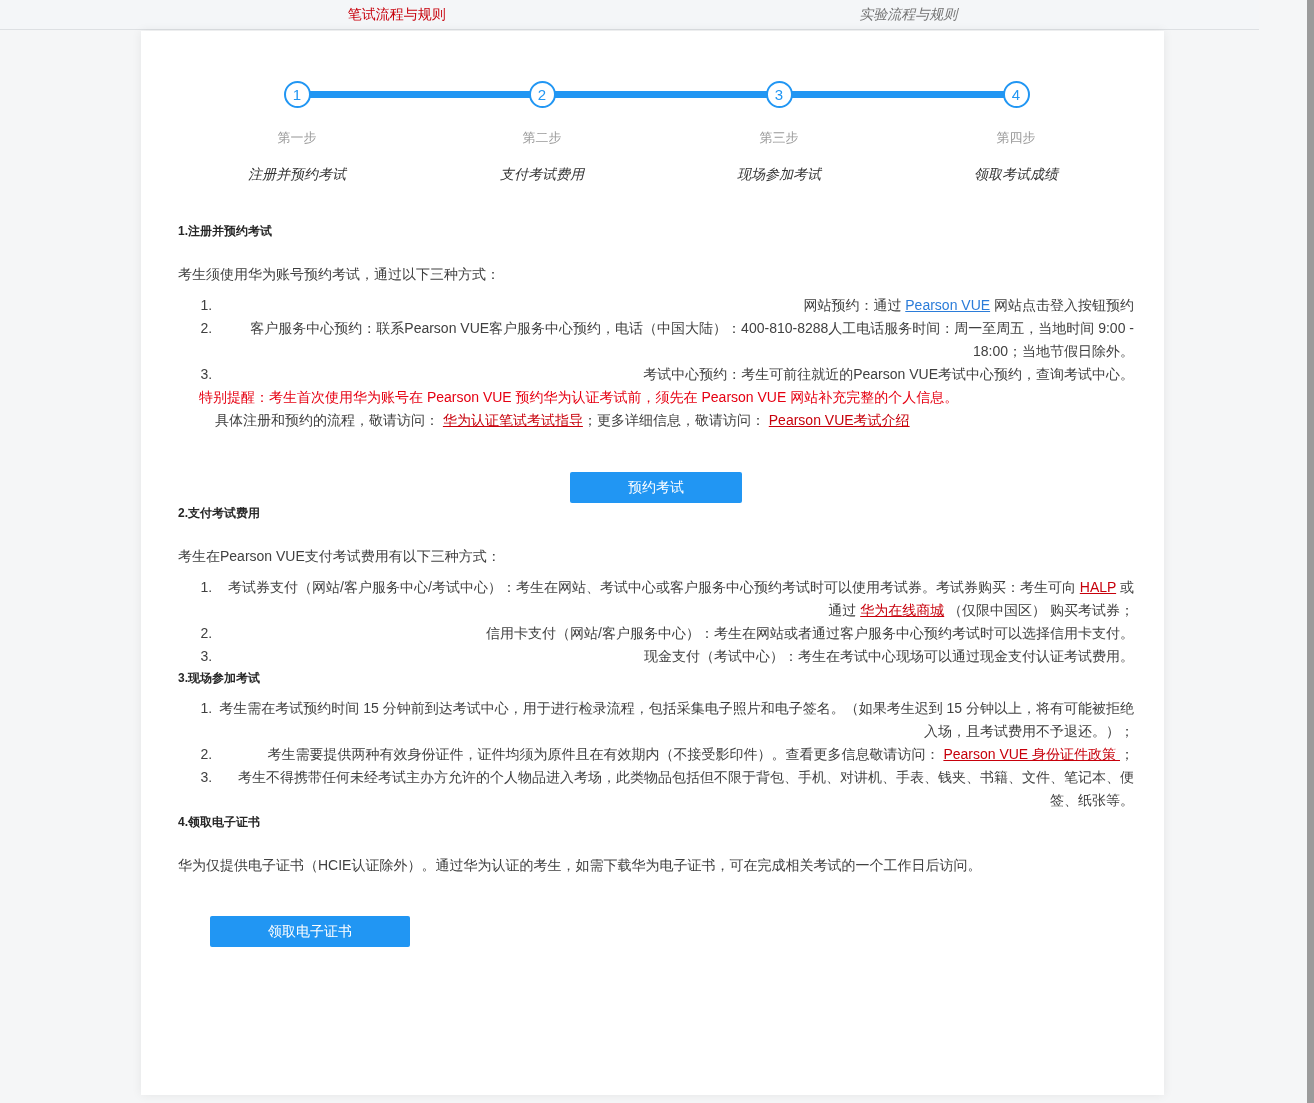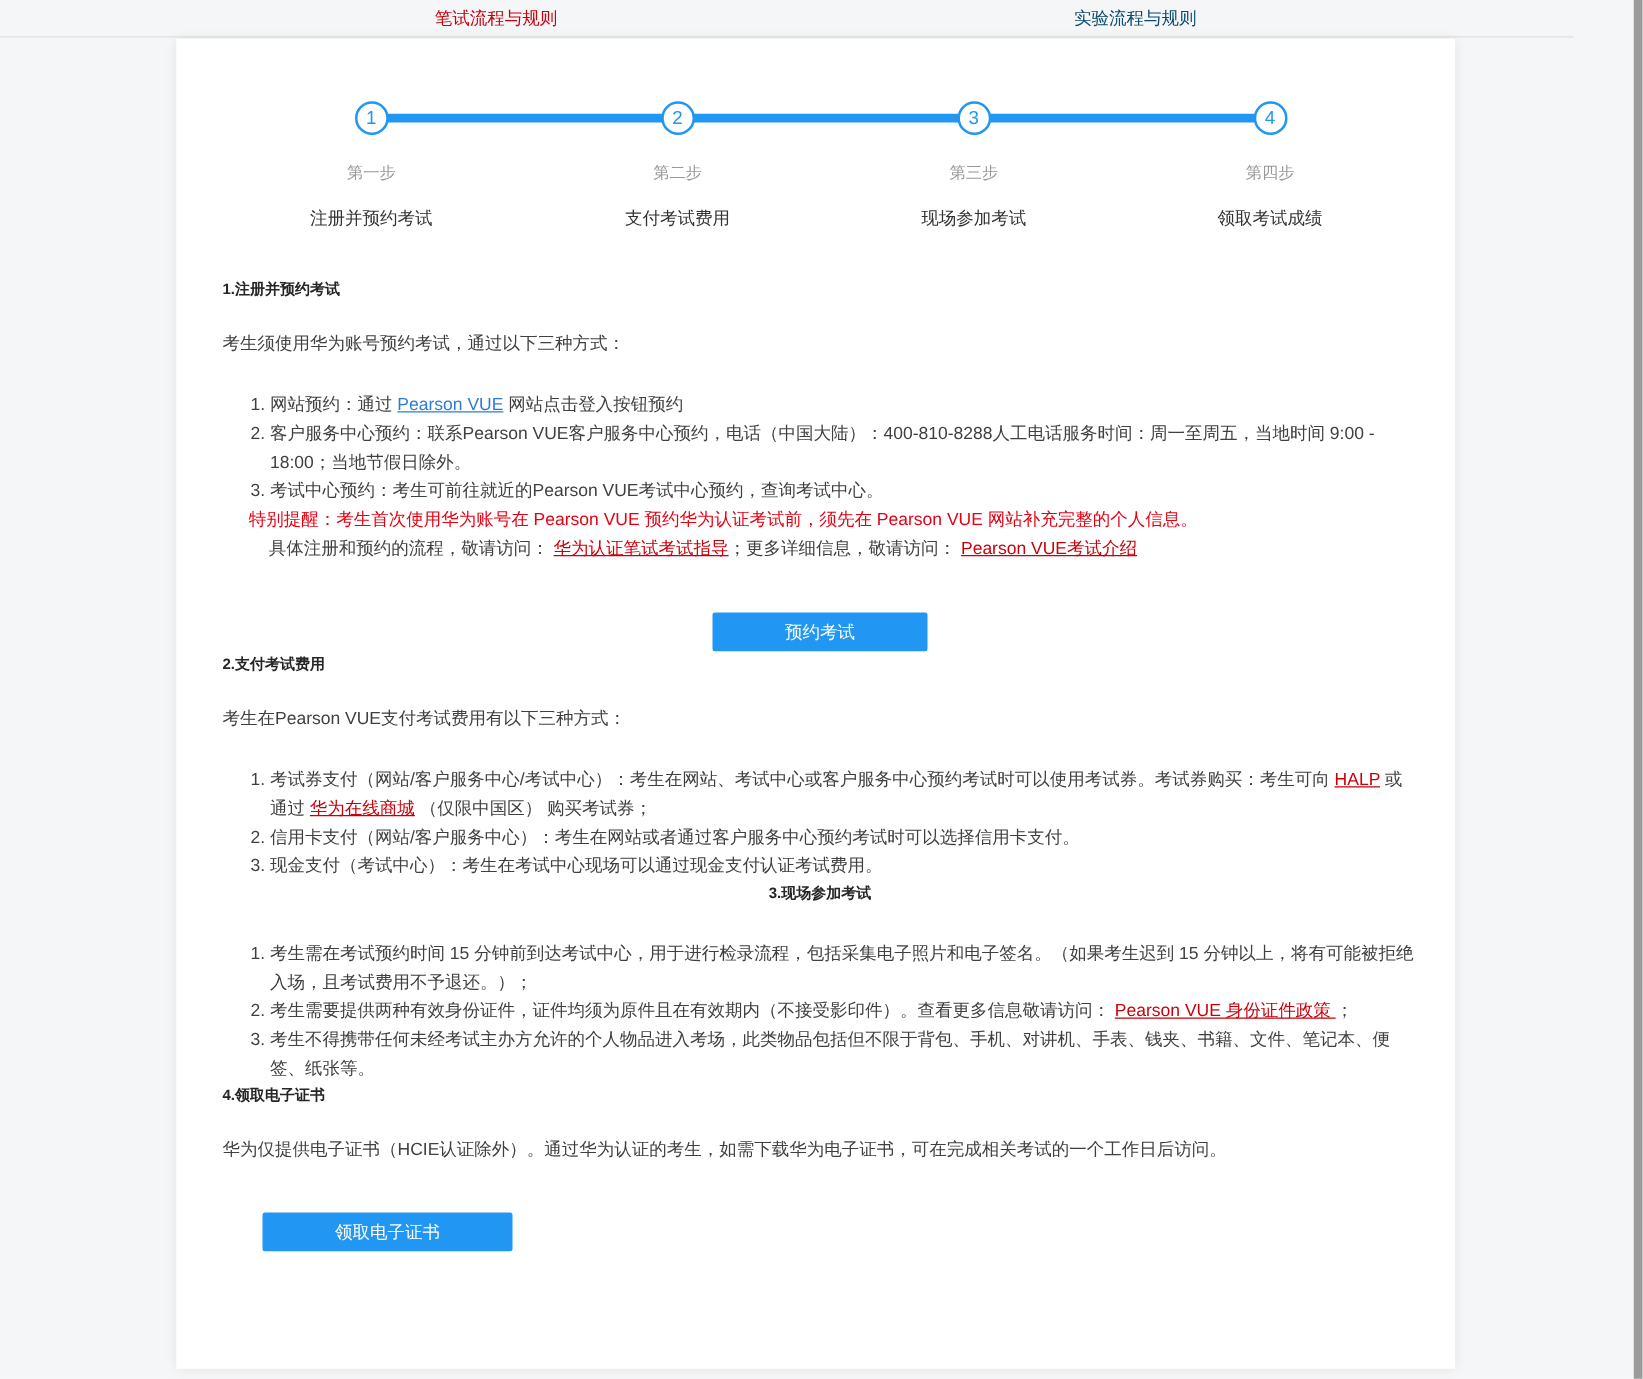--- a/index.html
+++ b/index.html
@@ -15,51 +15,51 @@
     color:var(--text);font-size:14px;
   }
   
   .topbar{
     position:absolute;left:0;top:0;width:1259px;height:30px;
     background:#f4f6f8;border-bottom:1px solid #dde0e3;
   }
   .topbar-inner{margin-left:141px;width:1023px;height:100%;display:flex;}
   .top-tab{flex:1;display:flex;align-items:center;justify-content:center;font-size:14px;cursor:pointer;}
   .top-tab.active{color:var(--red);}
-  .top-tab.inactive{color:#0c4a6e;}
+  .top-tab.inactive{color:#737373;font-style:italic;}
   
   .scrollbar{position:absolute;right:0;top:0;width:7px;height:1103px;background:#9b9b9b;}
   
   .card{
     position:absolute;left:141px;top:31px;width:1023px;height:1064px;
     background:#ffffff;box-shadow:0 0 10px rgba(0,0,0,0.07);
   }
   
   .stepper{position:relative;height:190px;}
   .step-line{
     position:absolute;left:156px;right:148px;top:60px;height:7px;border-radius:4px;
     background:var(--accent);
   }
   .step{position:absolute;top:50px;width:220px;transform:translateX(-50%);text-align:center;}
   .step-circle{
     width:27px;height:27px;border-radius:50%;background:#fff;border:2px solid var(--accent);
     color:var(--accent);font-size:15px;line-height:23px;text-align:center;margin:0 auto;
     position:relative;z-index:2;
   }
   .step-sub{margin-top:21px;color:var(--muted);font-size:13px;}
-  .step-name{margin-top:19px;color:#333;font-size:14px;}
+  .step-name{margin-top:19px;color:#333;font-size:14px;font-style:italic;}
   
   .content{padding:0 30px 0 37px;}
   h2.sec-title{margin:0;font-size:12px;font-weight:bold;color:var(--heading);line-height:20px;}
   .sec1-title{margin-top:6px;}
   .sec2-title{margin-top:40px;}
-  .sec3-title{margin-top:34px;text-align:center;}
+  .sec3-title{margin-top:34px;}
   .sec4-title{margin-top:36px;}
   p.intro{margin:22px 0 0 0;line-height:22px;}
-  ol.steps-list{margin:27px 0 0 0;padding-left:38px;}
+  ol.steps-list{margin:9px 0 0 0;padding-left:38px;text-align:right;}
   ol.steps-list li{line-height:23px;padding-left:0;}
   .reminder{margin:0;padding-left:21px;line-height:23px;color:var(--alert-red);}
   .guide-line{margin:0;padding-left:37px;line-height:23px;}
   a.link-blue{color:var(--link-blue);text-decoration:underline;cursor:pointer;}
   a.link-red{color:var(--red);text-decoration:underline;cursor:pointer;}
   .btn{
     display:block;margin:0 auto;border:none;background:var(--accent);color:#fff;
     font-size:14px;height:31px;border-radius:2px;cursor:pointer;
     font-family:"Liberation Sans","DejaVu Sans",sans-serif;
   }

